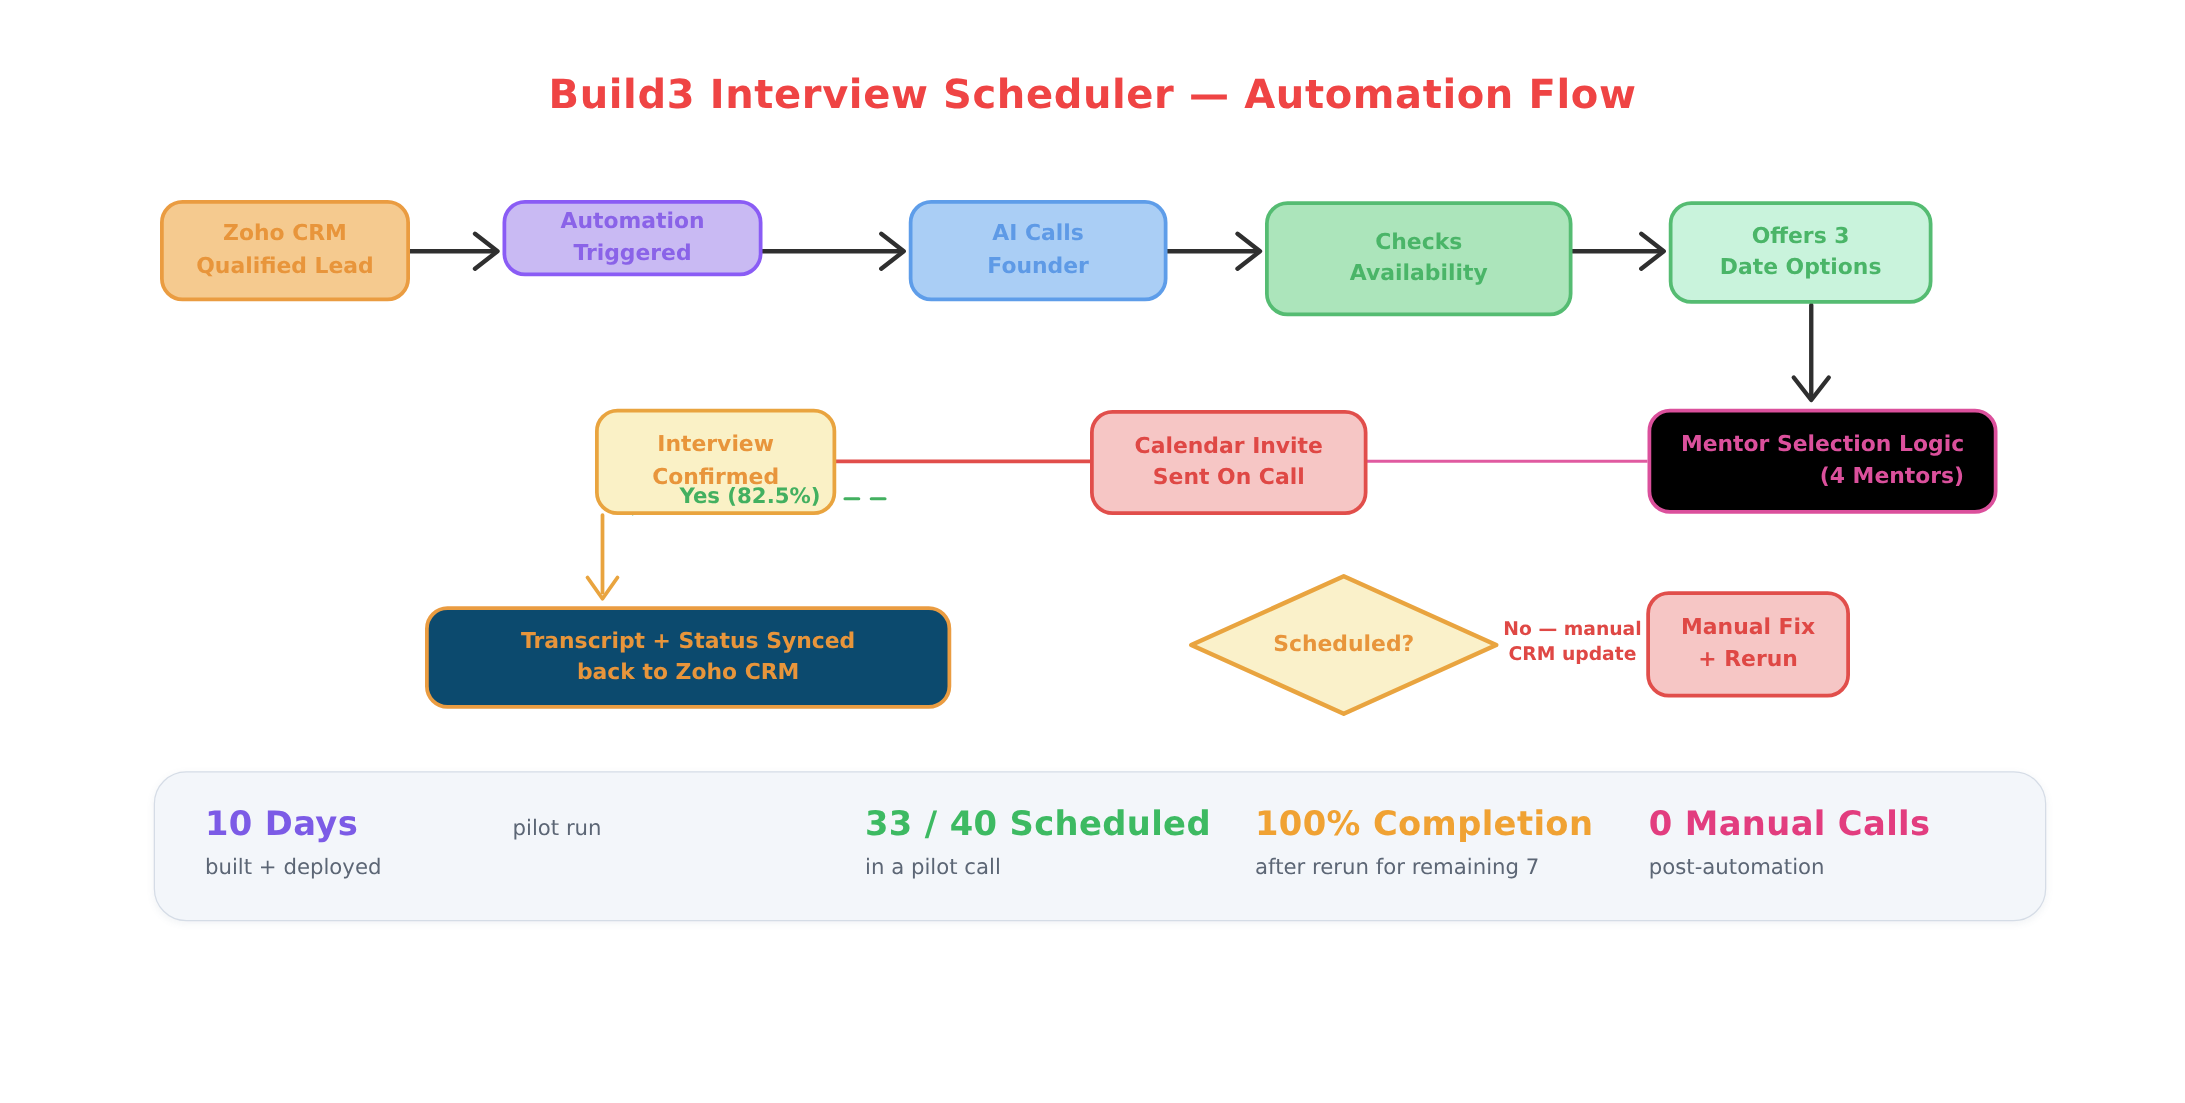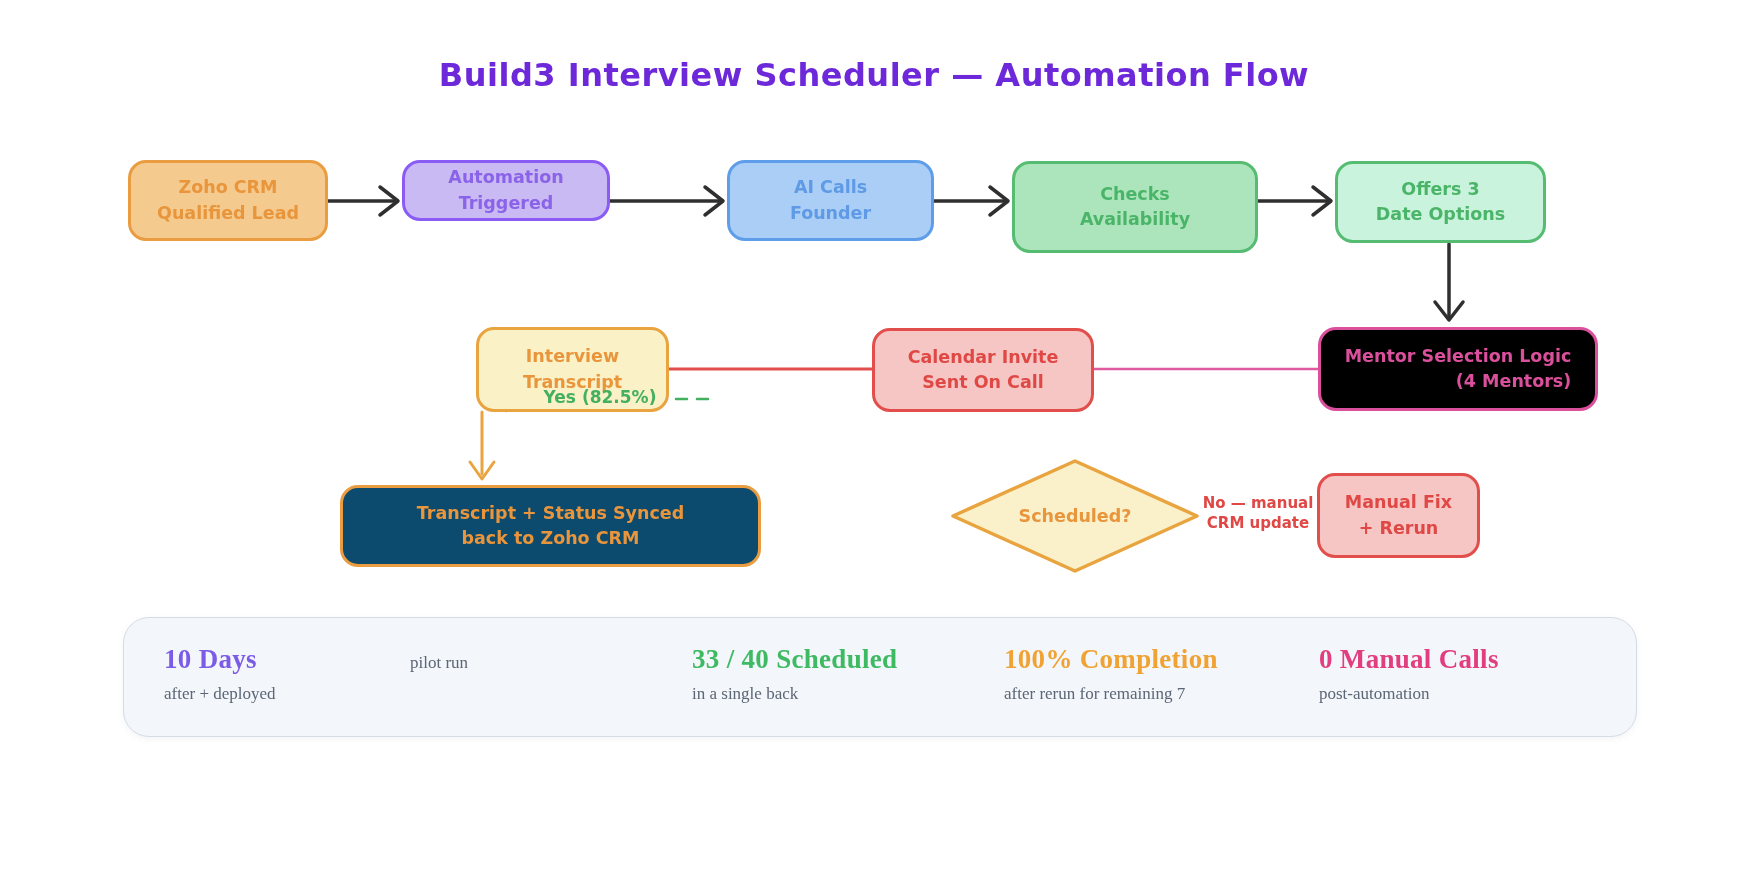--- a/index.html
+++ b/index.html
@@ -2,21 +2,21 @@
 <html><head>
 <meta charset="utf-8">
 <style>
   html,body{margin:0;padding:0;}
   body{
     width:1748px;height:882px;position:relative;background:#ffffff;
     font-family:"DejaVu Sans", sans-serif;overflow:hidden;
   }
   .page-title{
     position:absolute;left:0;top:56px;width:100%;text-align:center;
-    font-size:32px;font-weight:bold;color:#6d28d9;letter-spacing:.5px;
+    font-size:32px;font-weight:bold;color:#ef4444;letter-spacing:.5px;
   }
   .node{
     position:absolute;box-sizing:border-box;border:3px solid;border-radius:18px;
     display:flex;align-items:center;justify-content:center;text-align:center;
     font-weight:bold;font-size:17.5px;line-height:1.45;white-space:pre-line;
   }
   .c-orange   {background:#F5CA8F;border-color:#EA9C41;color:#E8953B;}
   .c-orange-lt{background:#0c4a6e;border-color:#EA9C41;color:#E8953B;}
   .c-purple   {background:#C9BAF3;border-color:#8A5CF5;color:#8A63E8;}
   .c-blue     {background:#AACEF5;border-color:#5E9DE9;color:#5E9AE6;}
@@ -32,21 +32,21 @@
     font-weight:bold;font-size:17.5px;color:#E8953B;
   }
   .edge-label{position:absolute;font-weight:bold;text-align:center;white-space:pre-line;}
   .yes-label{left:514px;top:387px;width:172px;font-size:17px;color:#43B060;}
   .no-label{left:1202px;top:494px;width:112px;font-size:15px;line-height:1.3;color:#DF4845;}
   .stats-bar{
     position:absolute;left:123px;top:617px;width:1514px;height:120px;box-sizing:border-box;
     background:#F3F6FA;border:1.5px solid #D5DCE6;border-radius:26px;
     box-shadow:0 2px 6px rgba(90,110,140,.08);
   }
-  .stat{position:absolute;top:26px;font-family:Liberation Serif, serif;}
+  .stat{position:absolute;top:26px;}
   .stat-value{font-size:27px;font-weight:bold;letter-spacing:.3px;}
   .stat-caption{font-size:17px;color:#5C6675;margin-top:9px;}
   .s1{left:40px;}  .s1 .stat-value{color:#7C5BE6;}
   .s2{left:286px;} .s2 .stat-value{color:#4A90E2;}
   .s3{left:568px;} .s3 .stat-value{color:#3DBA62;}
   .s4{left:880px;} .s4 .stat-value{color:#F0A233;}
   .s5{left:1195px;}.s5 .stat-value{color:#E23D7F;}
 </style>
 </head>
 <body>
@@ -96,21 +96,21 @@
 <div class="node c-purple" style="left:402px;top:160px;width:208px;height:61px;">Automation
 Triggered</div>
 <div class="node c-blue" style="left:727px;top:160px;width:207px;height:81px;">AI Calls
 Founder</div>
 <div class="node c-green" style="left:1012px;top:161px;width:246px;height:92px;">Checks
 Availability</div>
 <div class="node c-mint" style="left:1335px;top:161px;width:211px;height:82px;">Offers 3
 Date Options</div>
 
 <div class="node c-yellow" style="left:476px;top:327px;width:193px;height:85px;">Interview
-Transcript</div>
+Confirmed</div>
 <div class="node c-red" style="left:872px;top:328px;width:222px;height:84px;">Calendar Invite
 Sent On Call</div>
 <div class="node c-pink" style="left:1318px;top:327px;width:280px;height:84px;">Mentor Selection Logic
 (4 Mentors)</div>
 
 <div class="edge-label yes-label">Yes (82.5%)</div>
 
 <div class="node c-orange-lt" style="left:340px;top:485px;width:421px;height:82px;">Transcript + Status Synced
 back to Zoho CRM</div>
 
@@ -123,28 +123,28 @@
 
 <div class="edge-label no-label">No — manual
 CRM update</div>
 
 <div class="node c-red" style="left:1317px;top:473px;width:163px;height:85px;">Manual Fix
 + Rerun</div>
 
 <div class="stats-bar">
   <div class="stat s1">
     <div class="stat-value">10 Days</div>
-    <div class="stat-caption">after + deployed</div>
+    <div class="stat-caption">built + deployed</div>
   </div>
   <div class="stat s2">
     <div class="stat-caption">pilot run</div>
   </div>
   <div class="stat s3">
     <div class="stat-value">33 / 40 Scheduled</div>
-    <div class="stat-caption">in a single back</div>
+    <div class="stat-caption">in a pilot call</div>
   </div>
   <div class="stat s4">
     <div class="stat-value">100% Completion</div>
     <div class="stat-caption">after rerun for remaining 7</div>
   </div>
   <div class="stat s5">
     <div class="stat-value">0 Manual Calls</div>
     <div class="stat-caption">post-automation</div>
   </div>
 </div>

